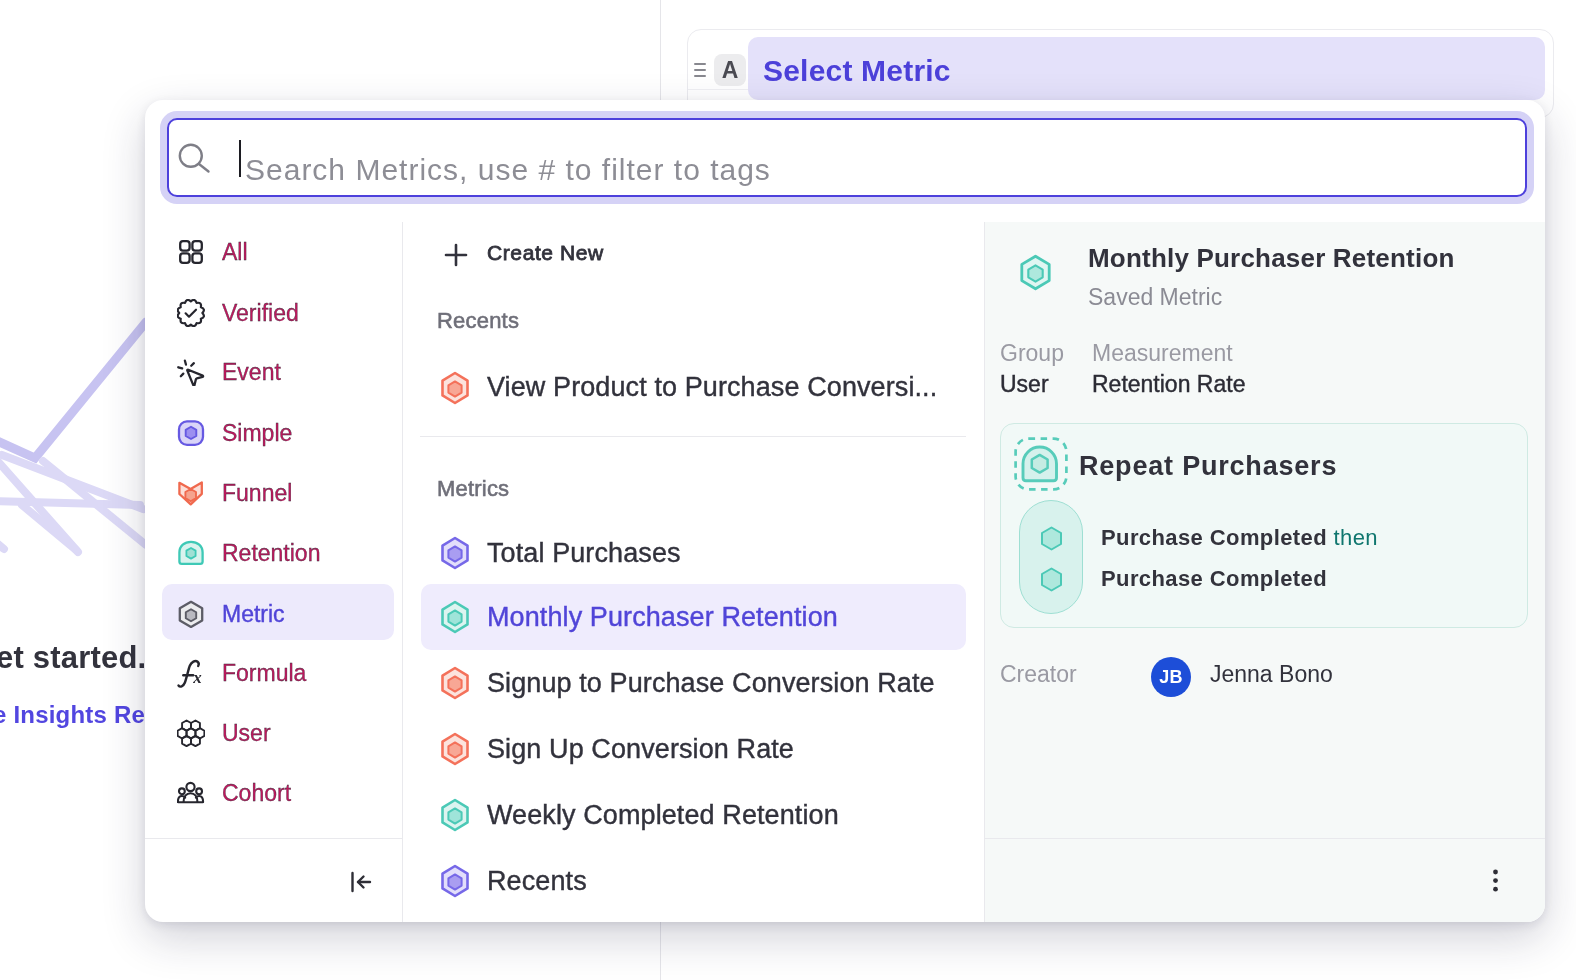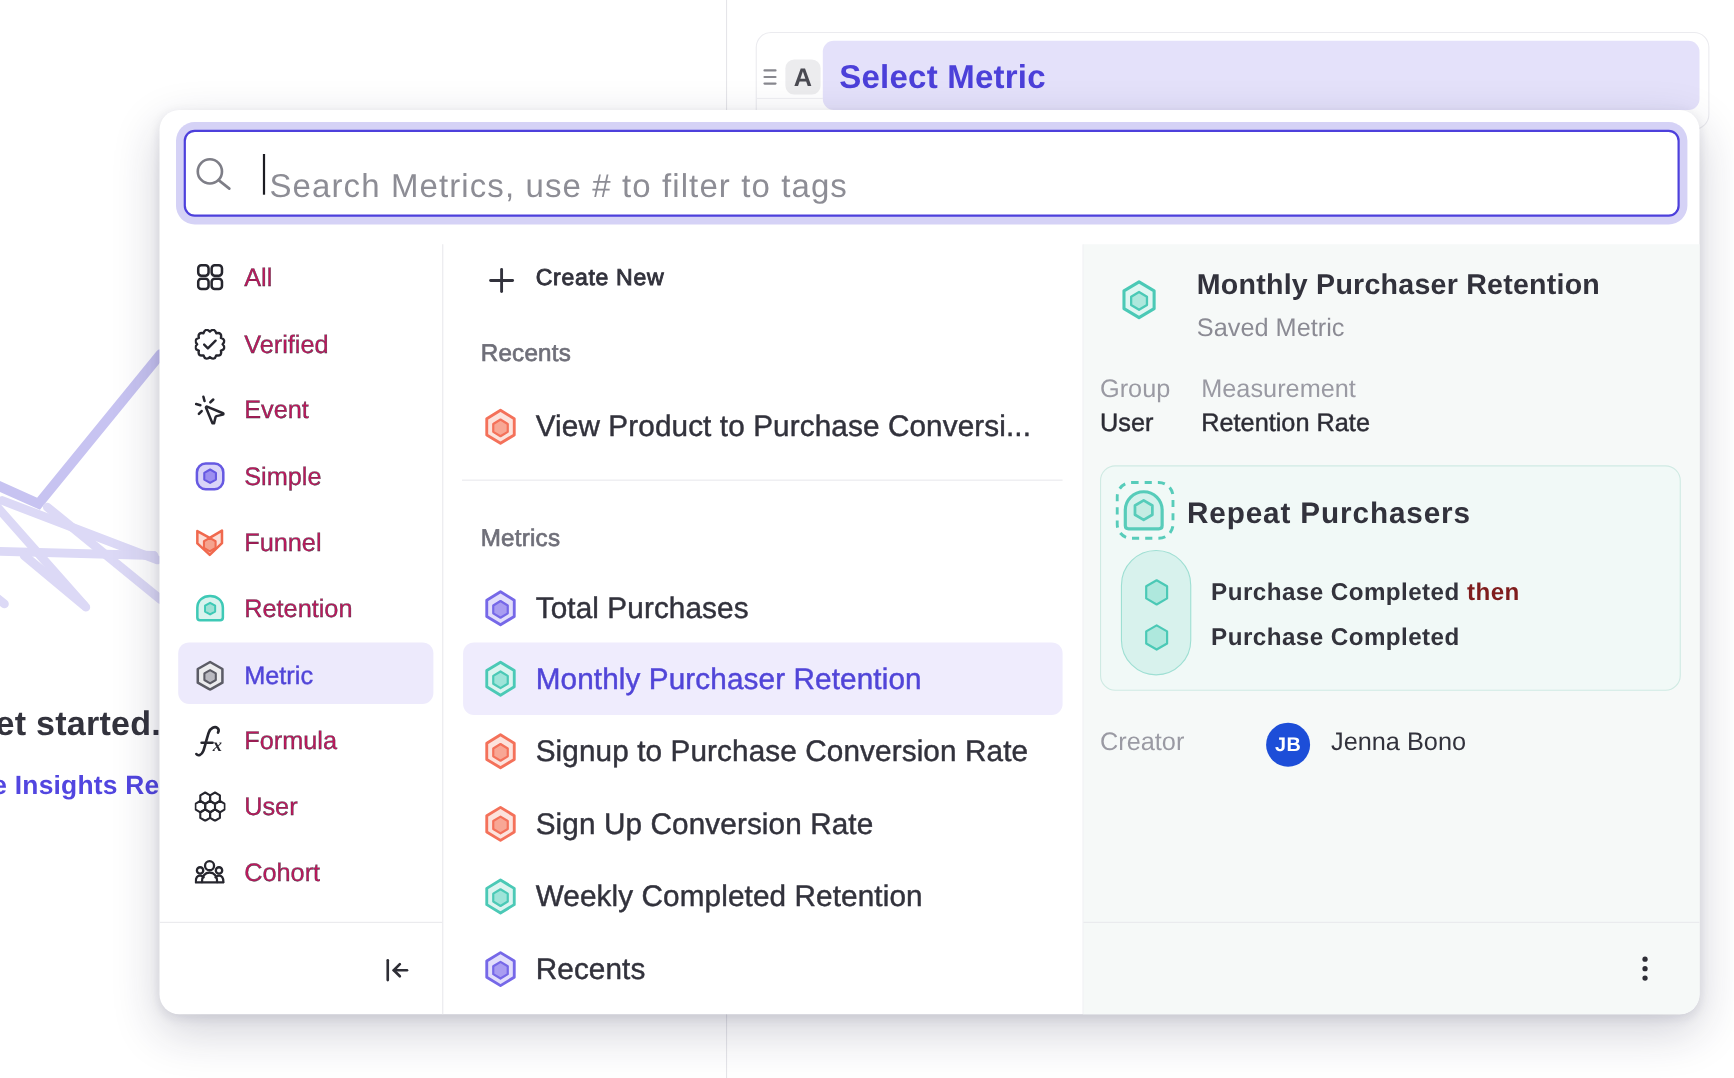--- a/index.html
+++ b/index.html
@@ -56,21 +56,21 @@
   .r-title { left:1088px; top:243px; font-size:26px; font-weight:700; color:#32323c; letter-spacing:.2px;}
   .r-sub { left:1088px; top:284px; font-size:23px; color:#8b8b94; }
   .r-meta { font-size:23px; color:#9a9aa3; }
   .r-metaval { font-size:23px; color:#2c2c35; -webkit-text-stroke:.4px #2c2c35; }
   .rcard { left:1000px; top:423px; width:528px; height:205px; background:#f1f9f7;
     border:1.5px solid #cfeae3; border-radius:14px; }
   .rc-title { left:1079px; top:451px; font-size:27px; font-weight:700; color:#32323c; letter-spacing:.8px;}
   .rpill { left:1019px; top:500px; width:64px; height:114px; background:#d8f2ed;
     border:1.5px solid #9edfd3; border-radius:32px; }
   .rc-line { font-size:22px; color:#33333c; font-weight:700; letter-spacing:.4px; }
-  .rc-then { color:#7f1d1d; font-weight:700;margin-top:18px; }
+  .rc-then { color:#0f766e; font-weight:400;margin-top:18px; }
   .r-creator { left:1000px; top:661px; font-size:23px; color:#9a9aa3; }
   .jb { left:1151px; top:657px; width:40px; height:40px; border-radius:50%; background:#1d4ed8;
     color:#fff; font-weight:700; font-size:18px; text-align:center; line-height:40px; letter-spacing:.3px;}
   .r-name { left:1210px; top:661px; font-size:23px; color:#32323c; }
   .rfootline { left:985px; top:838px; width:560px; height:1px; background:#e9e9ed; }
 </style>
 </head>
 <body>
 
 <svg class="abs" style="left:0;top:0" width="660" height="980" viewBox="0 0 660 980">

